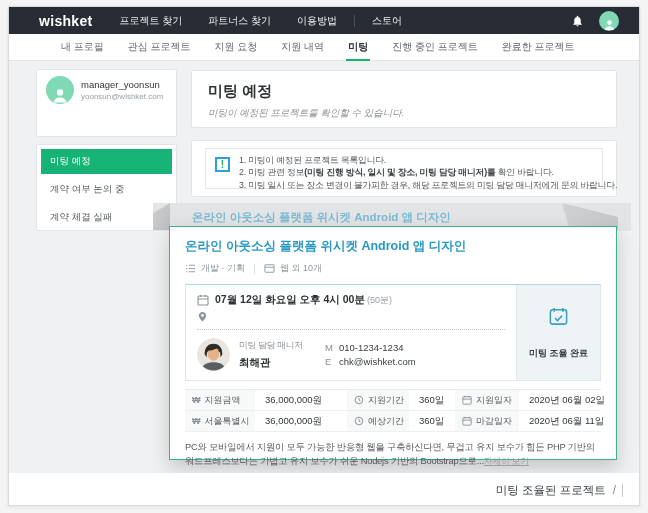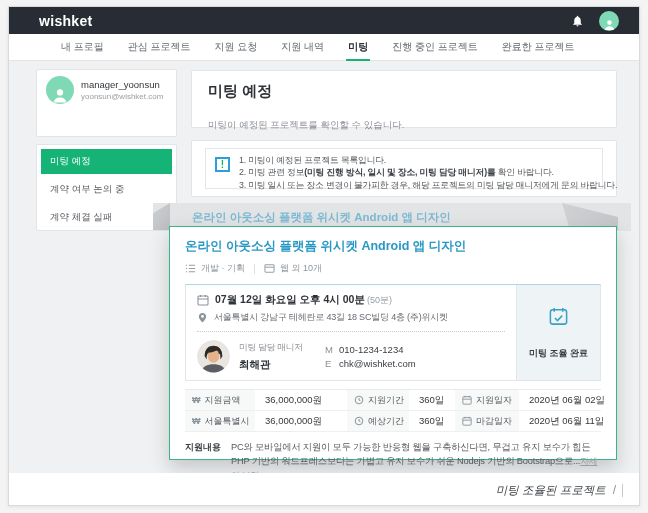--- a/index.html
+++ b/index.html
@@ -51,21 +51,21 @@
   .p-email { font-size:8px; color:#9aa0a6; margin-top:2px; }
 
   .menu-card { position:absolute; left:27px; top:83px; width:141px; height:87px; padding:4px; }
   .menu-item { height:25px; display:flex; align-items:center; padding-left:9px;
                font-size:9.5px; color:#55595e; cursor:pointer; margin-bottom:3px; }
   .menu-item.active { background:#16b377; color:#fff; }
 
   
   .head-card { position:absolute; left:182px; top:9px; width:426px; height:58px; padding:11px 16px; }
   .page-title { font-size:15px; font-weight:bold; color:#2f3337; }
-  .page-sub { font-size:9.5px; color:#8b9096; margin-top:18px; }
+  .page-sub { font-size:9.5px; color:#8b9096; margin-top:6px;font-style:italic; }
 
   .notice-card { position:absolute; left:182px; top:79px; width:426px; height:57px; padding:7px 13px; }
   .notice-box { border:1px solid #e5e6e8; height:100%; display:flex; align-items:flex-start;
                 padding:5px 9px; gap:9px; }
   .notice-icon { width:15px; height:15px; border:2px solid #2d9fd8; color:#17b36b;
                  font-weight:bold; font-size:10px; line-height:11px; text-align:center;
                  margin-top:3px; flex-shrink:0; }
   .notice-lines { font-size:8.8px; color:#54585d; line-height:12.3px; letter-spacing:-.2px; white-space:nowrap; }
   .notice-bold { font-weight:bold; color:#3a3e43; }
 
@@ -122,33 +122,40 @@
 
   
   .pp-detail { display:flex; margin-top:8px; }
   .d-label { width:46px; flex-shrink:0; font-size:9px; font-weight:bold; color:#3a3e43; padding-top:1px; }
   .d-text { font-size:9.3px; color:#55595e; line-height:14px; letter-spacing:-.2px; }
   .d-more { color:#9aa0a6; font-size:8.8px; text-decoration:underline; cursor:pointer; }
 
   
   .footer { position:absolute; left:0; top:466px; right:0; height:34px; background:#fff;
             display:flex; align-items:center; justify-content:flex-end; padding-right:16px; }
-  .f-caption { font-size:11.5px; color:#3c4044;font-style:italic; }
+  .f-caption { font-size:11.5px; color:#3c4044; }
   .f-slash { font-size:12px; color:#8b9096; margin-left:7px; }
   .f-bar { width:1px; height:13px; background:#c7c9cb; margin-left:6px; }
 
   .ic { flex-shrink:0; display:block; }
 </style>
 </head>
 <body>
 
 <div class="screen">
 
   <header class="navbar">
     <div class="logo">wishket</div>
+    <nav class="nav-items">
+      <span class="nav-item">프로젝트 찾기</span>
+      <span class="nav-item">파트너스 찾기</span>
+      <span class="nav-item">이용방법</span>
+      <span class="nav-divider"></span>
+      <span class="nav-item">스토어</span>
+    </nav>
     <div class="nav-right">
       <svg class="bell" viewBox="0 0 24 24" fill="#ffffff">
           <path d="M12 22c1.1 0 2-.9 2-2h-4c0 1.1.9 2 2 2zm6-6v-5c0-3.1-1.6-5.6-4.5-6.3V4c0-.8-.7-1.5-1.5-1.5S10.5 3.2 10.5 4v.7C7.6 5.4 6 7.9 6 11v5l-2 2v1h16v-1l-2-2z"></path>
         </svg>
       <span class="avatar">
         <svg viewBox="0 0 24 24" fill="#ffffff">
             <circle cx="12" cy="8.5" r="4.2"></circle>
             <path d="M3.5 22c.6-4.6 4.2-6.8 8.5-6.8s7.9 2.2 8.5 6.8z"></path>
           </svg>
       </span>
@@ -232,21 +239,20 @@
             <svg class="ic" width="12" height="12" viewBox="0 0 12 12" fill="none" stroke="#8a949b" stroke-width="1.1">
                 <rect x="1" y="2" width="10" height="9" rx="1"></rect>
                 <path d="M1 5h10M3.5 1v2M8.5 1v2"></path>
               </svg>
             <span class="dt-text"><span>07월 12일 화요일 오후 4시 00분</span><span class="dt-dur">(50분)</span></span>
           </div>
           <div class="row-ic" style="margin-top:4px;">
             <svg class="ic" width="11" height="11" viewBox="0 0 12 12" fill="#8a949b">
                 <path d="M6 1C3.8 1 2 2.8 2 5c0 2.8 4 6.5 4 6.5S10 7.8 10 5c0-2.2-1.8-4-4-4zm0 5.4A1.6 1.6 0 1 1 6 3.2a1.6 1.6 0 0 1 0 3.2z"></path>
               </svg>
-            <span class="loc-text">서울특별시 강남구 테헤란로 43길 18 SC빌딩 4층 (주)위시켓</span>
           </div>
           <div class="dotted"></div>
           <div class="mgr-row">
             <svg class="mgr-photo" viewBox="0 0 34 34">
               <defs>
                   <clipPath id="mp">
                     <circle cx="17" cy="17" r="16.5"></circle>
                   </clipPath>
                 </defs>
               <circle cx="17" cy="17" r="16.5" fill="#e9e5df" stroke="#ddd" stroke-width="0.5"></circle>
@@ -326,21 +332,20 @@
                 <rect x="1" y="2" width="10" height="9" rx="1"></rect>
                 <path d="M1 5h10M3.5 1v2M8.5 1v2"></path>
               </svg>
               <span>마감일자</span>
             </span>
           <span class="t-value">2020년 06월 11일</span>
         </div>
       </div>
 
       <div class="pp-detail">
-        <span class="d-label">지원내용</span>
         <span class="d-text"><span>PC와 모바일에서 지원이 모두 가능한 반응형 웹을 구축하신다면, 무겁고 유지 보수가 힘든 PHP 기반의 워드프레스보다는 가볍고 유지 보수가 쉬운 Nodejs 기반의 Bootstrap으로...</span><span class="d-more">자세히 보기</span></span>
       </div>
     </div>
   </div>
 
   <footer class="footer">
     <span class="f-caption">미팅 조율된 프로젝트</span>
     <span class="f-slash">/</span>
     <span class="f-bar"></span>
   </footer>

